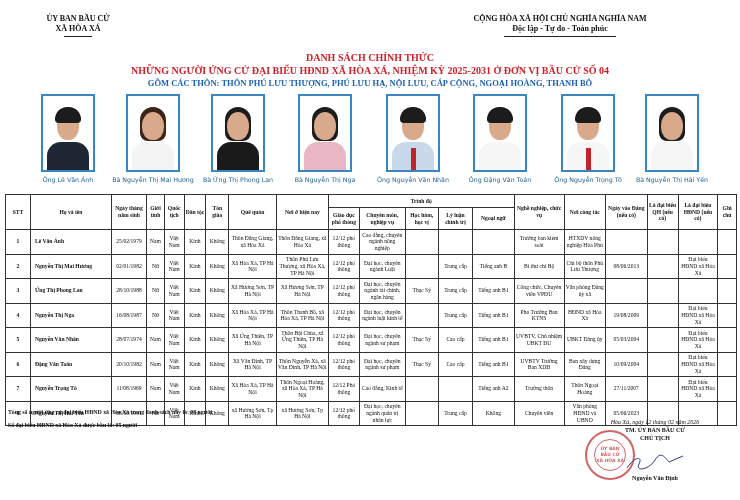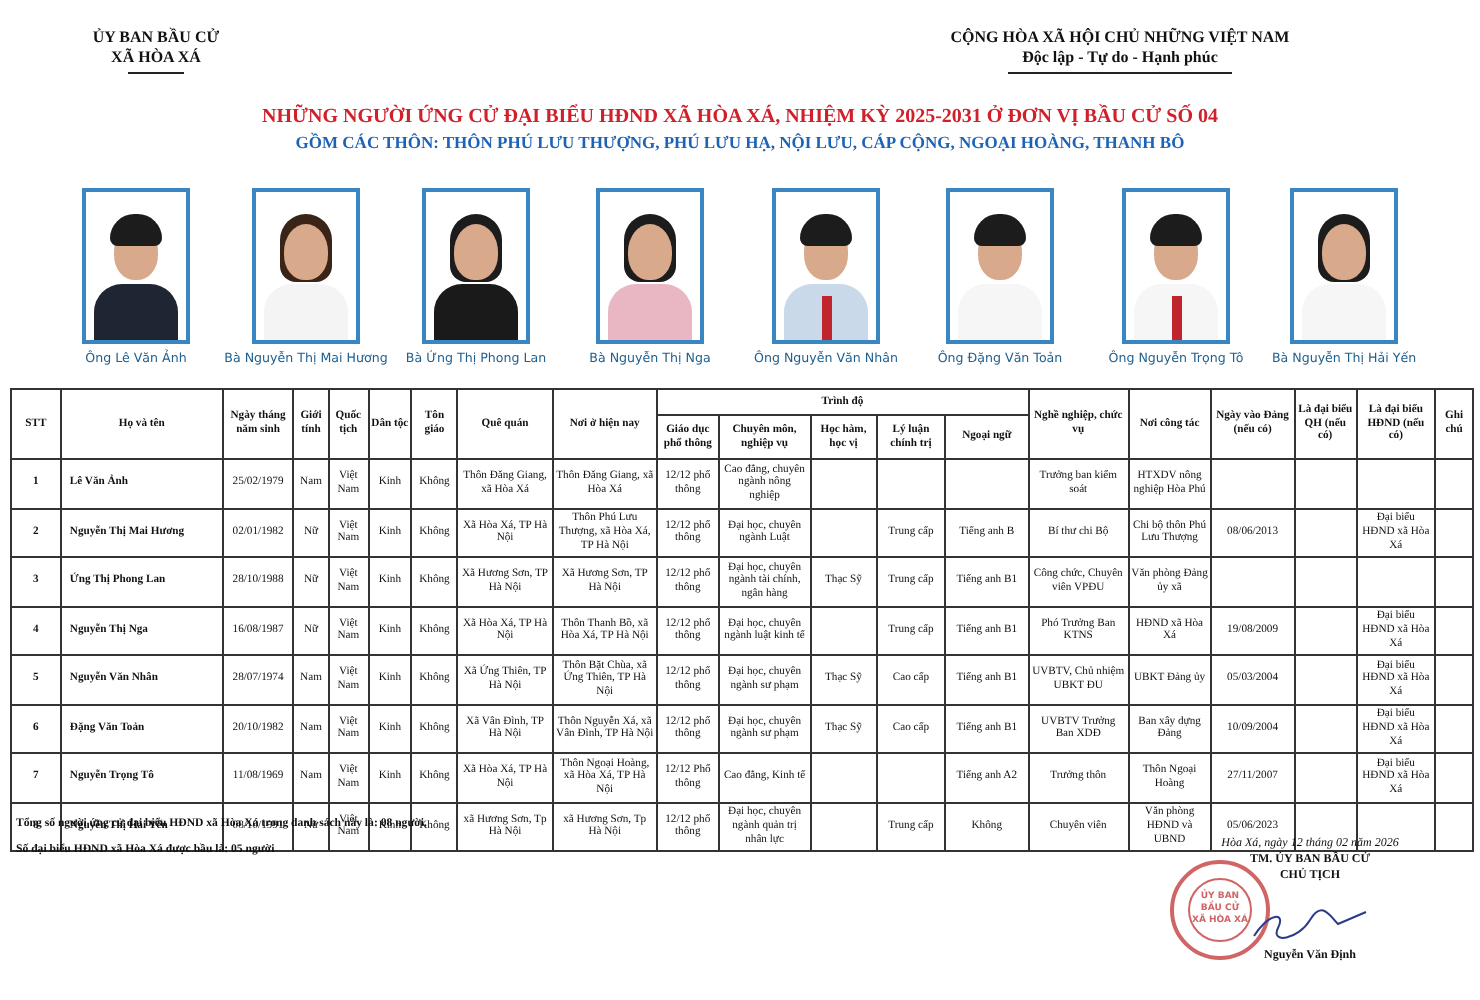--- a/index.html
+++ b/index.html
@@ -49,26 +49,27 @@
 </head>
 <body>
 
 <div class="hdr-left">
   <div>ỦY BAN BẦU CỬ</div>
   <div>XÃ HÒA XÁ</div>
   <div class="rule"></div>
 </div>
 
 <div class="hdr-right">
-  <div>CỘNG HÒA XÃ HỘI CHỦ NHỮNG VIỆT NAM</div>
-  <div class="motto">Độc lập - Tự do - Hạnh phúc</div>
+  <div>CỘNG HÒA XÃ HỘI CHỦ NGHĨA NGHĨA NAM</div>
+  <div class="motto">Độc lập - Tự do - Toản phúc</div>
   <div class="rule"></div>
 </div>
 
 <div class="titles">
+  <div class="t1">DANH SÁCH CHÍNH THỨC</div>
   <div class="t2">NHỮNG NGƯỜI ỨNG CỬ ĐẠI BIỂU HĐND XÃ HÒA XÁ, NHIỆM KỲ 2025-2031 Ở ĐƠN VỊ BẦU CỬ SỐ 04</div>
   <div class="t3">GỒM CÁC THÔN: THÔN PHÚ LƯU THƯỢNG, PHÚ LƯU HẠ, NỘI LƯU, CÁP CỘNG, NGOẠI HOÀNG, THANH BÔ</div>
 </div>
 
 <div class="photos">
   <div class="person" style="left:23px">
     <div class="photo">
       <div class="body" style="background:#1f2633"></div>
         <div class="head"></div>
         <div class="hair"></div>

